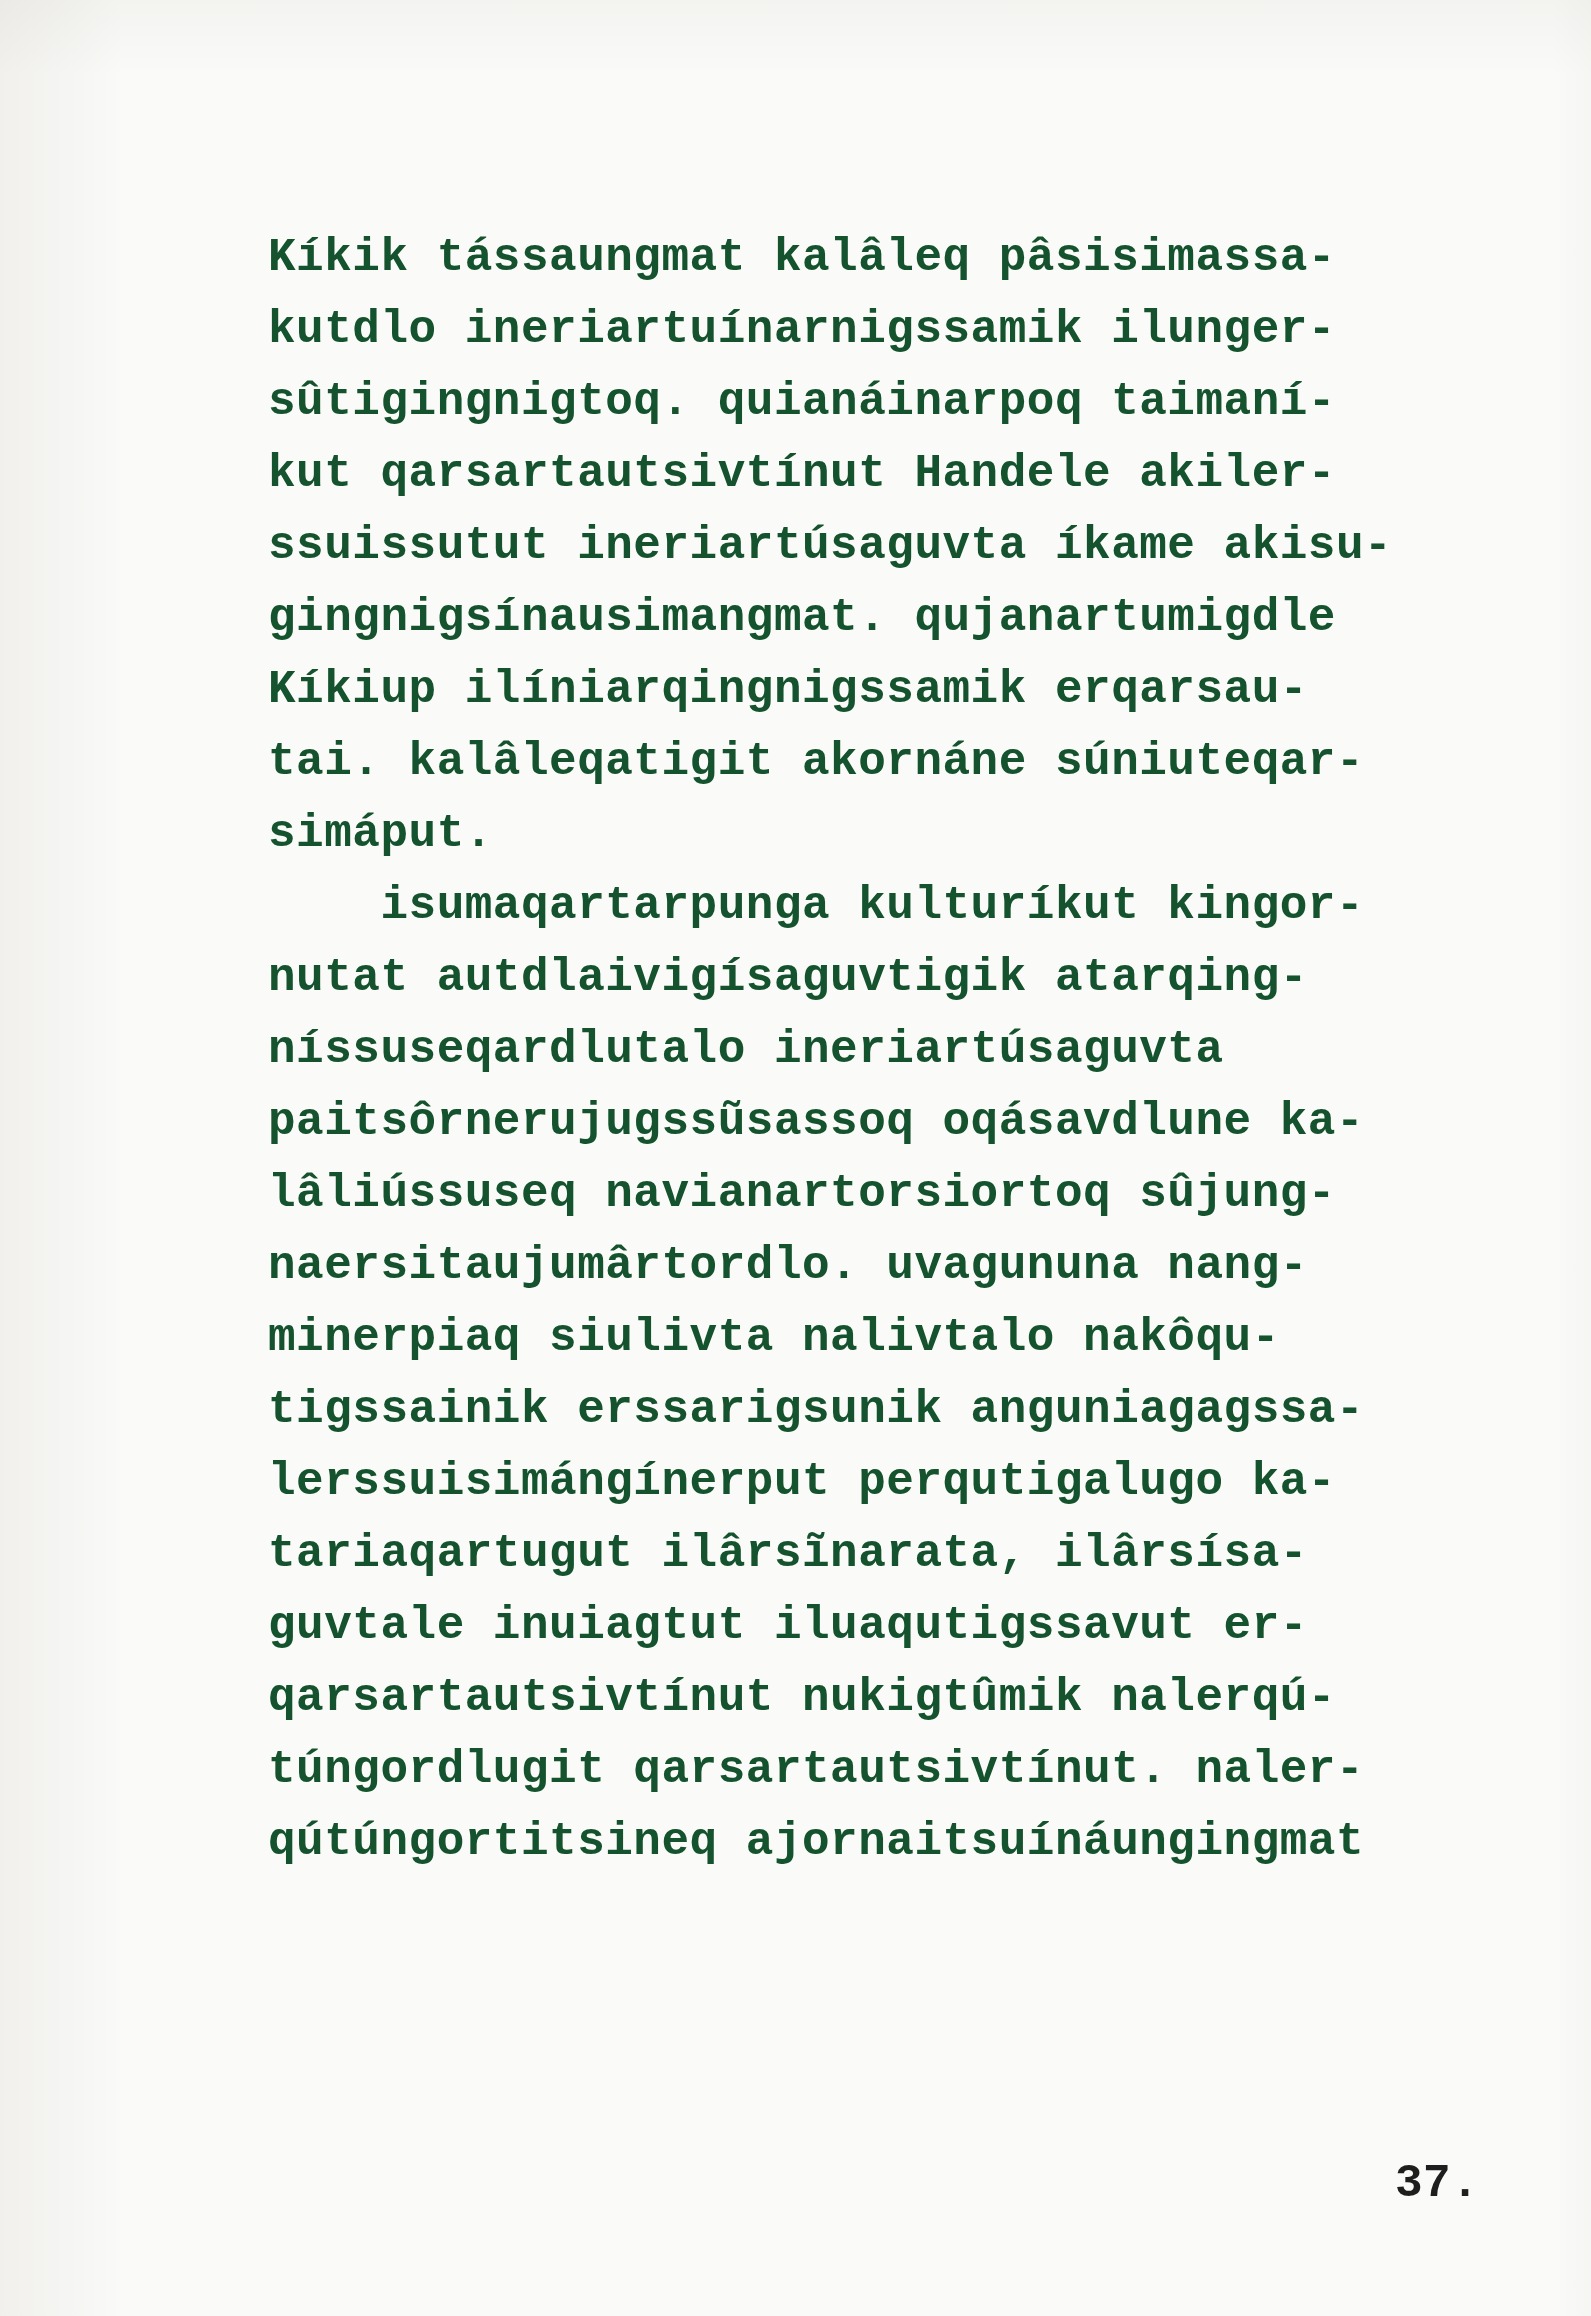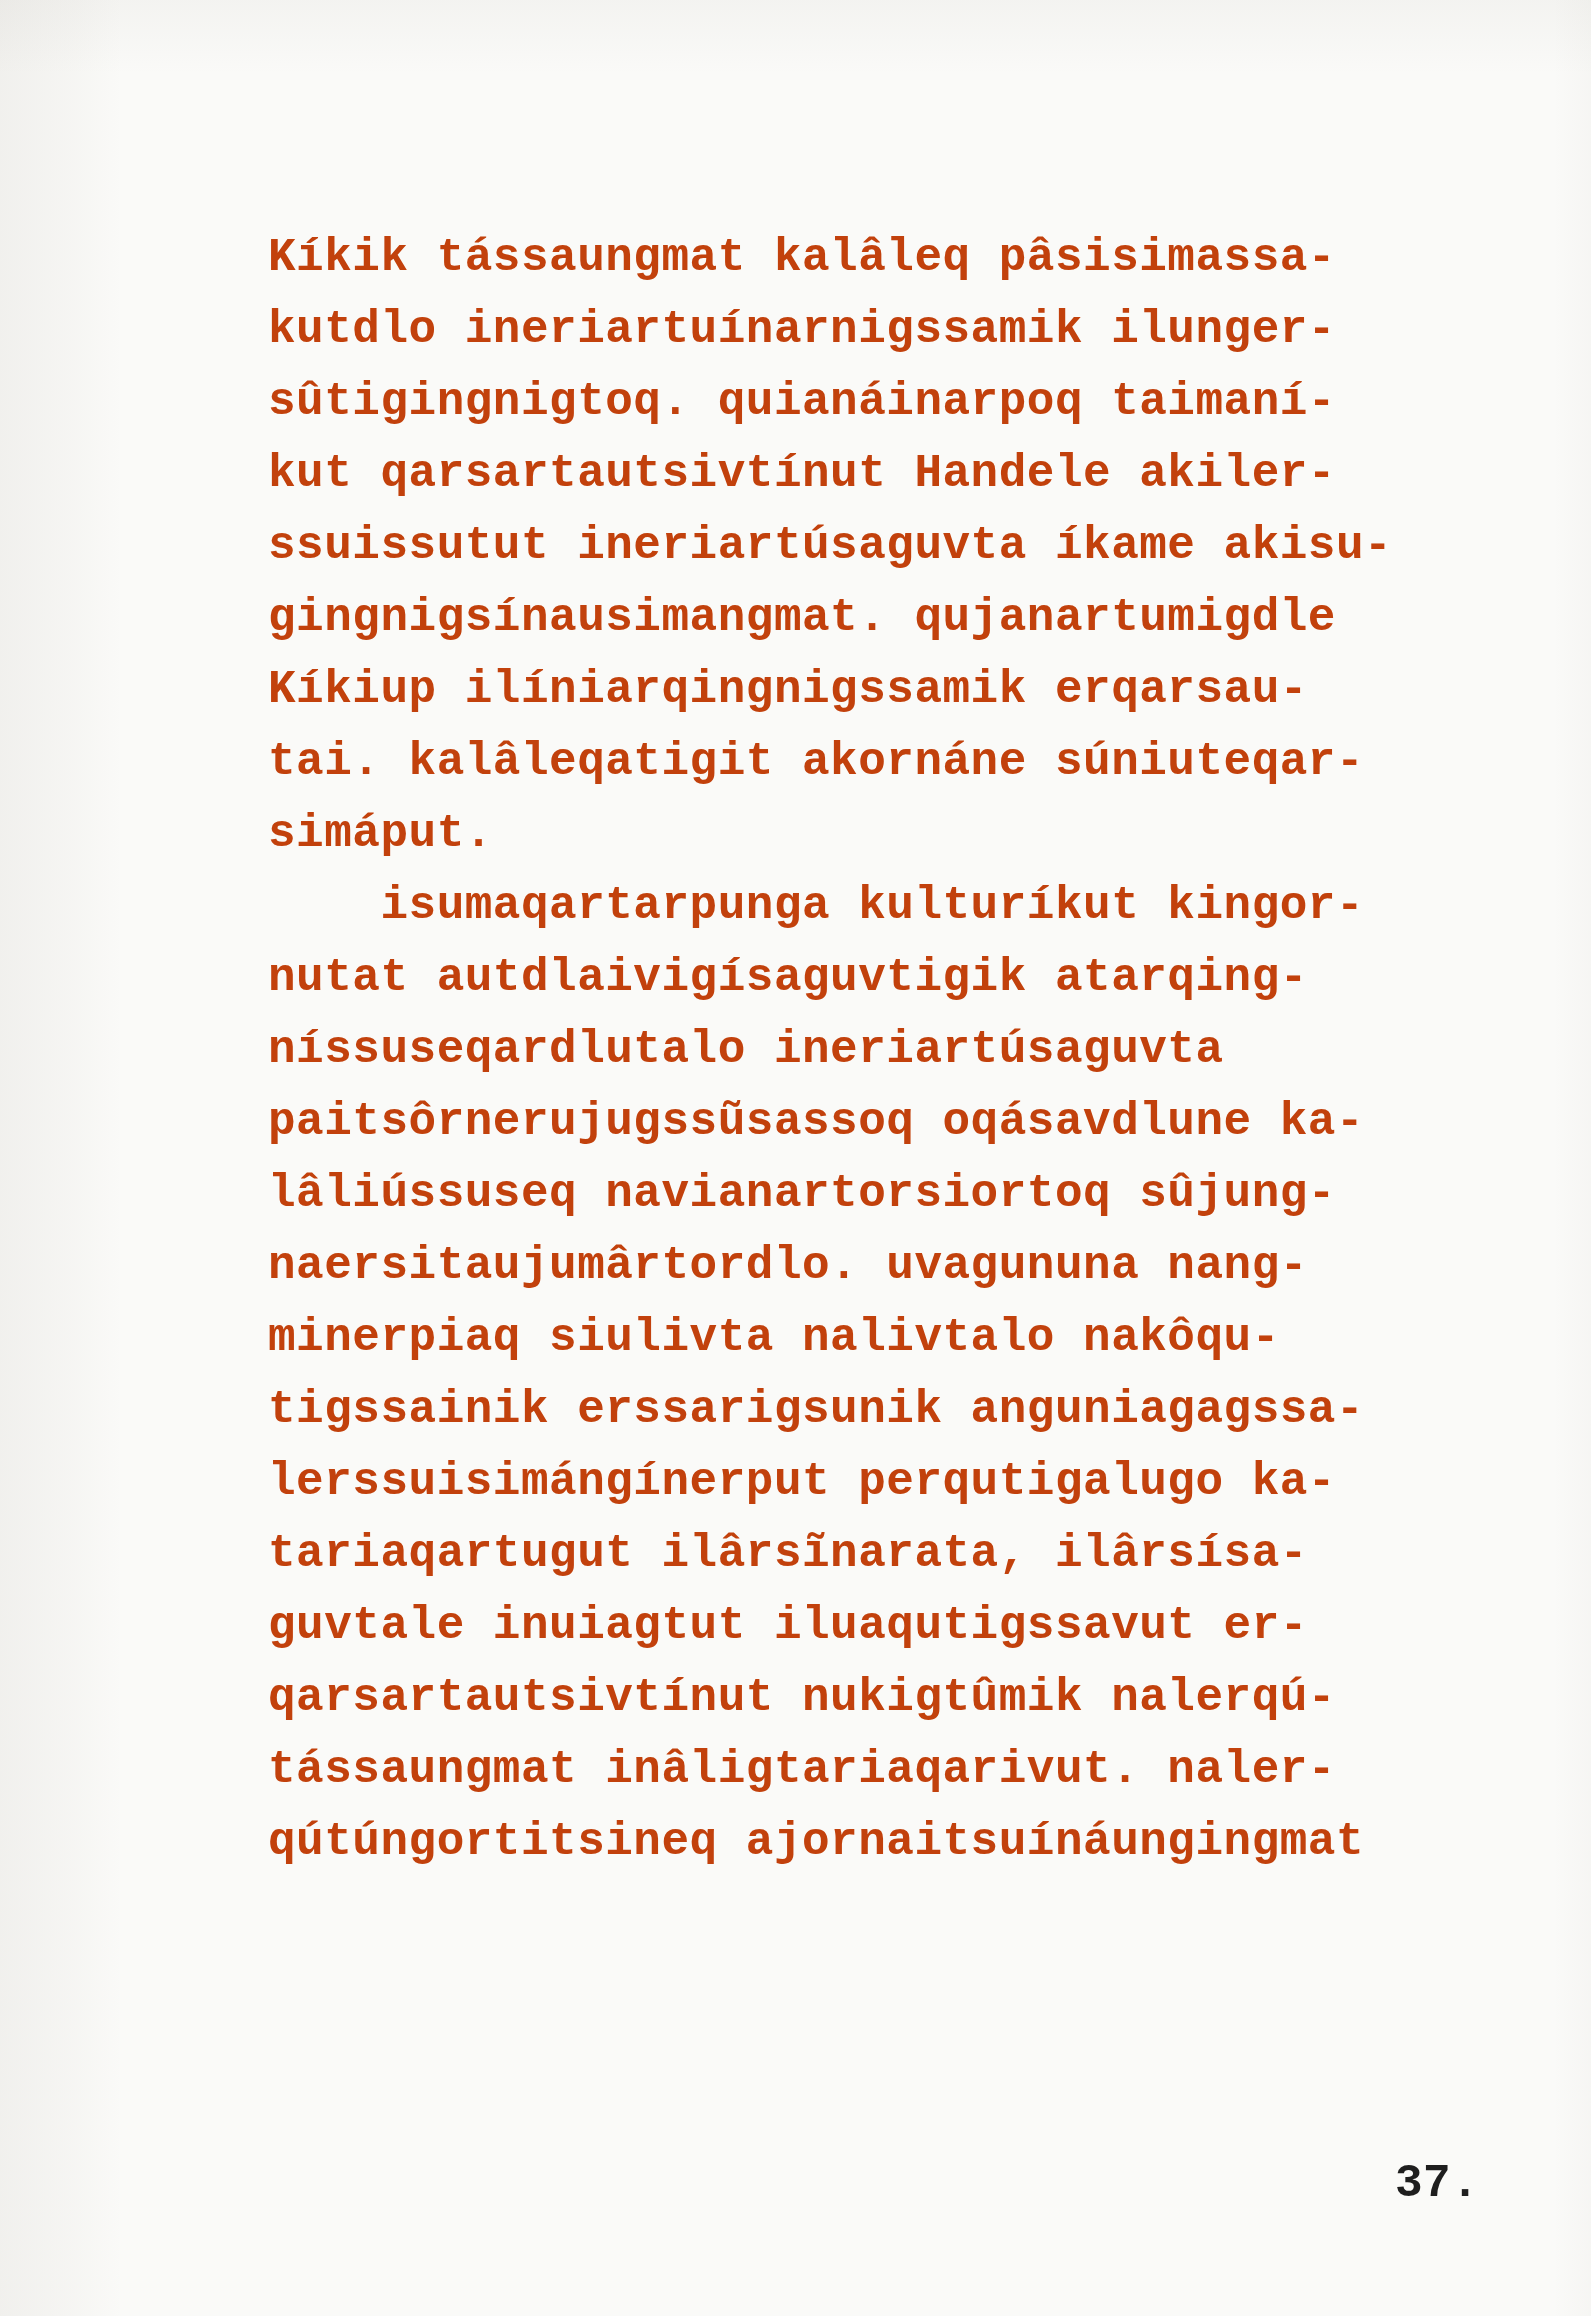--- a/index.html
+++ b/index.html
@@ -25,21 +25,21 @@
   .text-block {
     position: absolute;
     left: 268px;
     top: 222px;
   }
   .line {
     height: 72px;
     line-height: 72px;
     font-size: 46px;
     font-weight: bold;
-    color: #c2410c;
+    color: #14532d;
     white-space: pre;
     letter-spacing: 0.5px;
   }
   .page-number {
     position: absolute;
     left: 1395px;
     top: 2148px;
     height: 72px;
     line-height: 72px;
     font-size: 46px;
@@ -68,18 +68,18 @@
     <div class="line">níssuseqardlutalo ineriartúsaguvta</div>
     <div class="line">paitsôrnerujugssũsassoq oqásavdlune ka-</div>
     <div class="line">lâliússuseq navianartorsiortoq sûjung-</div>
     <div class="line">naersitaujumârtordlo. uvagununa nang-</div>
     <div class="line">minerpiaq siulivta nalivtalo nakôqu-</div>
     <div class="line">tigssainik erssarigsunik anguniagagssa-</div>
     <div class="line">lerssuisimángínerput perqutigalugo ka-</div>
     <div class="line">tariaqartugut ilârsĩnarata, ilârsísa-</div>
     <div class="line">guvtale inuiagtut iluaqutigssavut er-</div>
     <div class="line">qarsartautsivtínut nukigtûmik nalerqú-</div>
-    <div class="line">tássaungmat inâligtariaqarivut. naler-</div>
+    <div class="line">túngordlugit qarsartautsivtínut. naler-</div>
     <div class="line">qútúngortitsineq ajornaitsuínáungingmat</div>
   </div>
   <div class="page-number">37.</div>
 </div>
 
 
 </body></html>

